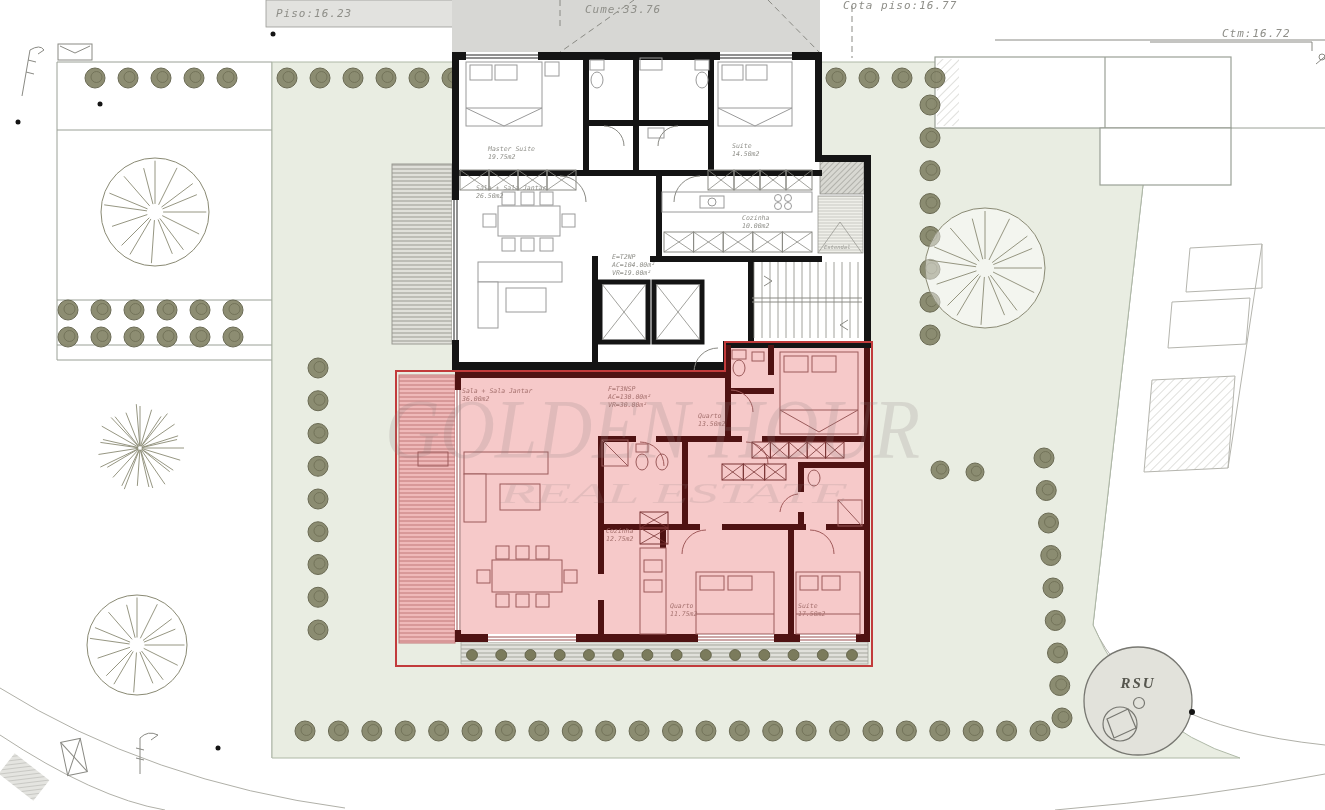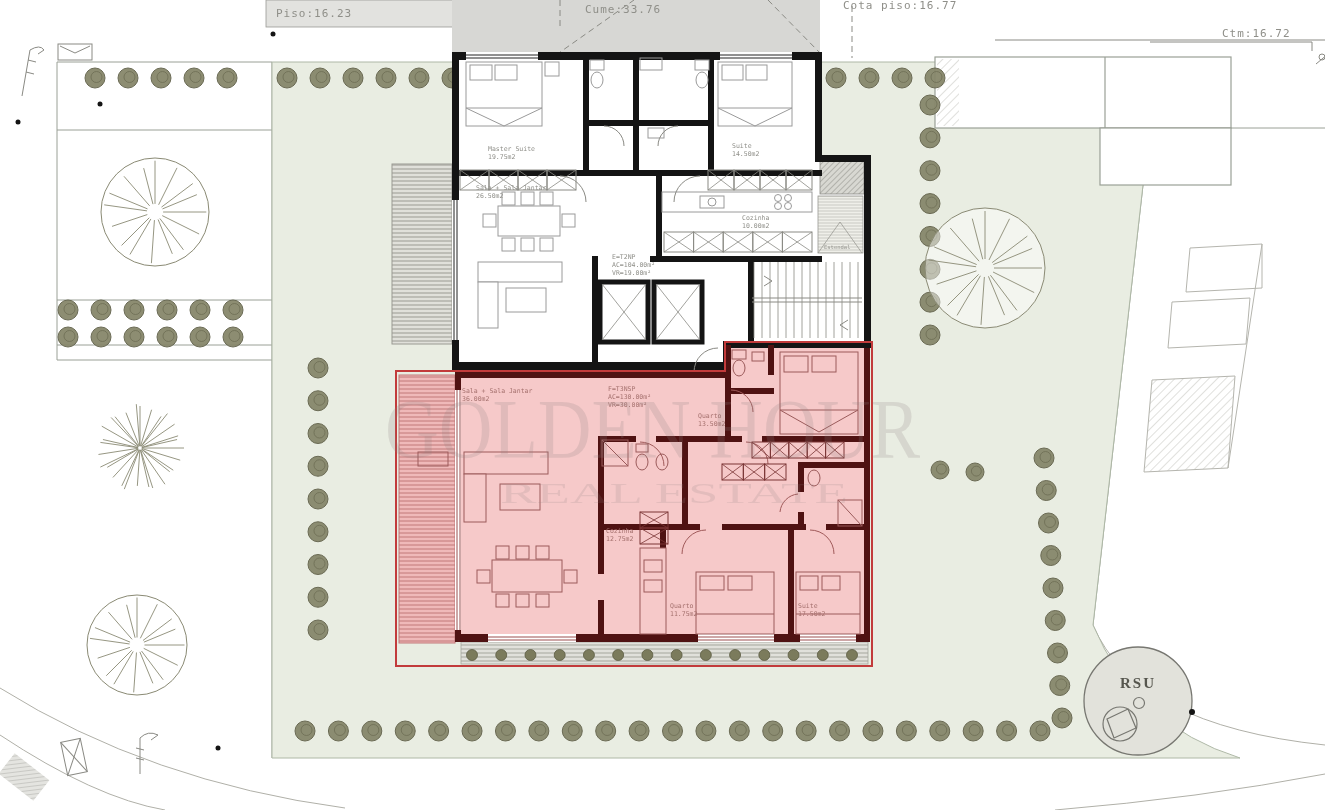--- a/index.html
+++ b/index.html
@@ -1,16 +1,16 @@
 <!DOCTYPE html>
 <html><head>
 <meta charset="utf-8">
 <style>
   html,body{margin:0;padding:0;background:#ffffff;}
-  .canvas{position:relative;width:1325px;height:810px;background:#ffffff;overflow:hidden;}
+  .canvas{position:relative;width:1325px;height:810px;background:#ffffff;overflow:hidden;font-style:italic;}
   svg{display:block;}
   text{user-select:none;}
   .ann{font-family:"DejaVu Sans Mono",monospace;font-size:11px;fill:#8f8f89;letter-spacing:1px;}
   .tiny{font-family:"DejaVu Sans Mono",monospace;font-size:6.5px;fill:#8f8f89;}
   .tinyp{font-family:"DejaVu Sans Mono",monospace;font-size:6.5px;fill:#a5716e;}
   .tinyxs{font-family:"DejaVu Sans Mono",monospace;font-size:5.5px;fill:#9a9a94;}
   .wm1{font-family:"Liberation Serif","DejaVu Serif",serif;font-size:84px;fill:#8d8080;opacity:0.20;}
   .wm2{font-family:"Liberation Serif","DejaVu Serif",serif;font-size:30px;fill:#8d8080;opacity:0.17;}
   .rsu{font-family:"Liberation Serif","DejaVu Serif",serif;font-size:15px;font-weight:bold;fill:#56564e;letter-spacing:2px;}
 </style>

